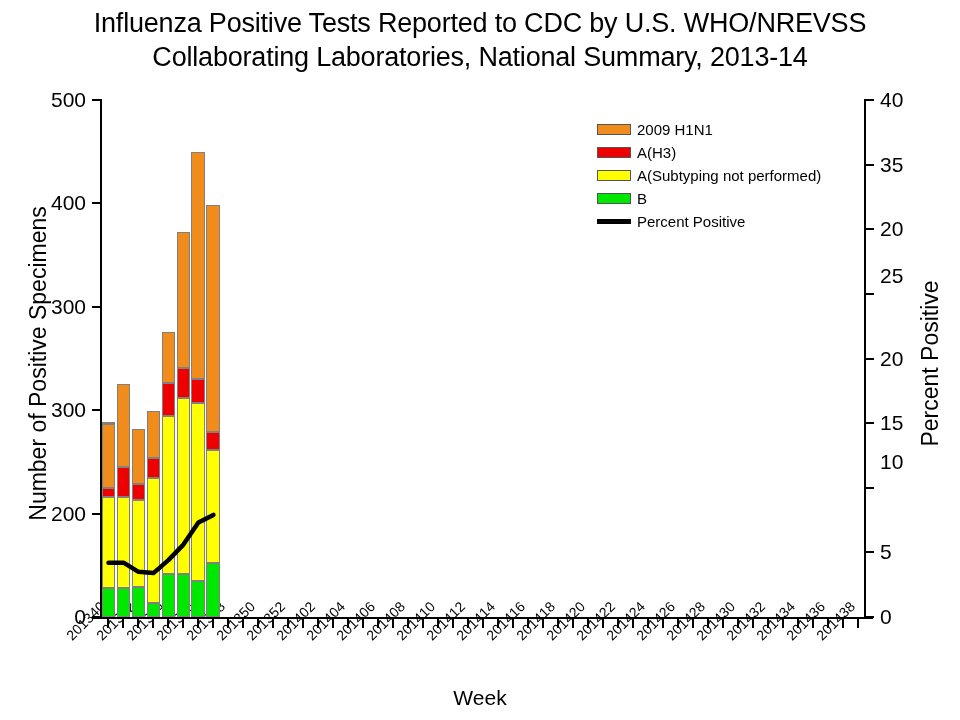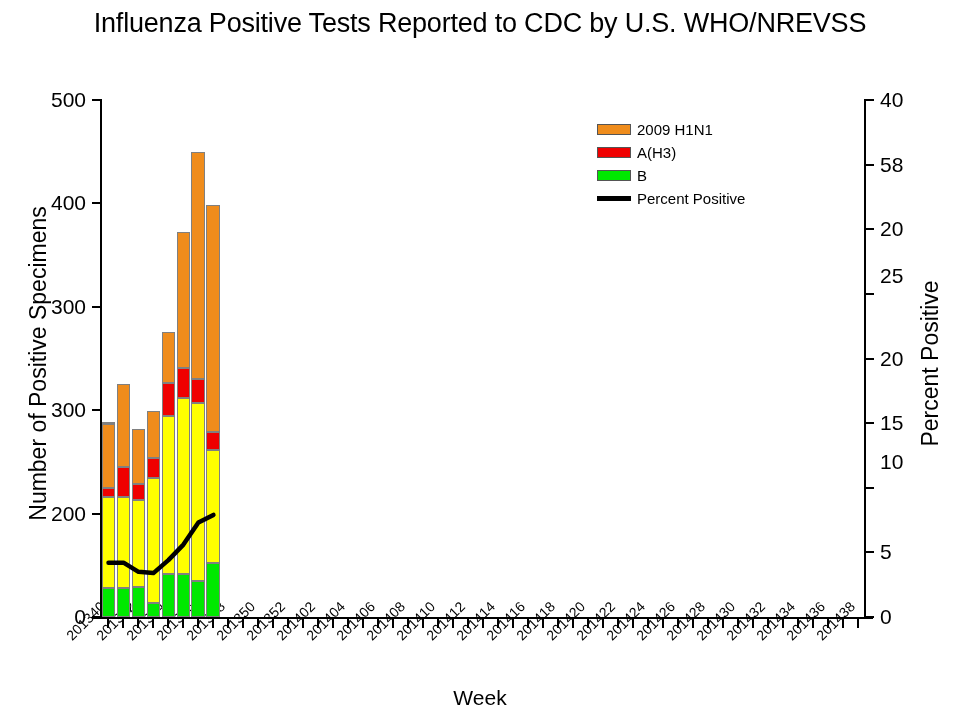--- a/index.html
+++ b/index.html
@@ -205,20 +205,21 @@
     pointer-events: none;
   }
 </style>
 </head>
 <body>
 
 <div id="chart-root">
 
   <div class="chart-title">
     <span>Influenza Positive Tests Reported to CDC by U.S. WHO/NREVSS</span>
+    <span class="line2">Collaborating Laboratories, National Summary, 2013-14</span>
   </div>
 
   <div class="axis-title-left">Number of Positive Specimens</div>
   <div class="axis-title-right">Percent Positive</div>
   <div class="axis-title-x">Week</div>
 
   <div class="axis-line-left"></div>
   <div class="axis-line-right"></div>
   <div class="axis-line-bottom"></div>
 
@@ -245,21 +246,21 @@
       <div class="ylabel-r" style="top: 451px;">10</div>
       <div class="ytick-r" style="top: 422.125px;"></div>
       <div class="ylabel-r" style="top: 412.125px;">15</div>
       <div class="ytick-r" style="top: 357.5px;"></div>
       <div class="ylabel-r" style="top: 347.5px;">20</div>
       <div class="ytick-r" style="top: 292.875px;"></div>
       <div class="ylabel-r" style="top: 265px;">25</div>
       <div class="ytick-r" style="top: 228.25px;"></div>
       <div class="ylabel-r" style="top: 218.25px;">20</div>
       <div class="ytick-r" style="top: 163.625px;"></div>
-      <div class="ylabel-r" style="top: 153.625px;">58</div>
+      <div class="ylabel-r" style="top: 153.625px;">35</div>
       <div class="ytick-r" style="top: 99px;"></div>
       <div class="ylabel-r" style="top: 89px;">40</div>
     </div>
   <div id="xticks">
       <div class="xtick" style="left: 107.49px;"></div>
       <div class="xlabel" style="left: 63.4902px;">201340</div>
       <div class="xtick" style="left: 122.471px;"></div>
       <div class="xtick" style="left: 137.451px;"></div>
       <div class="xlabel" style="left: 93.451px;">201342</div>
       <div class="xtick" style="left: 152.431px;"></div>
@@ -395,20 +396,24 @@
   <div class="legend" id="legend">
       <div class="legend-row">
         <span class="legend-swatch" style="background: rgb(239, 140, 28);"></span>
         <span class="legend-label">2009 H1N1</span>
       </div>
       <div class="legend-row">
         <span class="legend-swatch" style="background: rgb(239, 0, 0);"></span>
         <span class="legend-label">A(H3)</span>
       </div>
       <div class="legend-row">
+        <span class="legend-swatch" style="background: rgb(255, 255, 0);"></span>
+        <span class="legend-label">A(Subtyping not performed)</span>
+      </div>
+      <div class="legend-row">
         <span class="legend-swatch" style="background: rgb(0, 232, 0);"></span>
         <span class="legend-label">B</span>
       </div>
       <div class="legend-row">
         <span class="legend-swatch line-swatch" style="background: rgb(0, 0, 0);"></span>
         <span class="legend-label">Percent Positive</span>
       </div>
     </div>
 
 </div>

